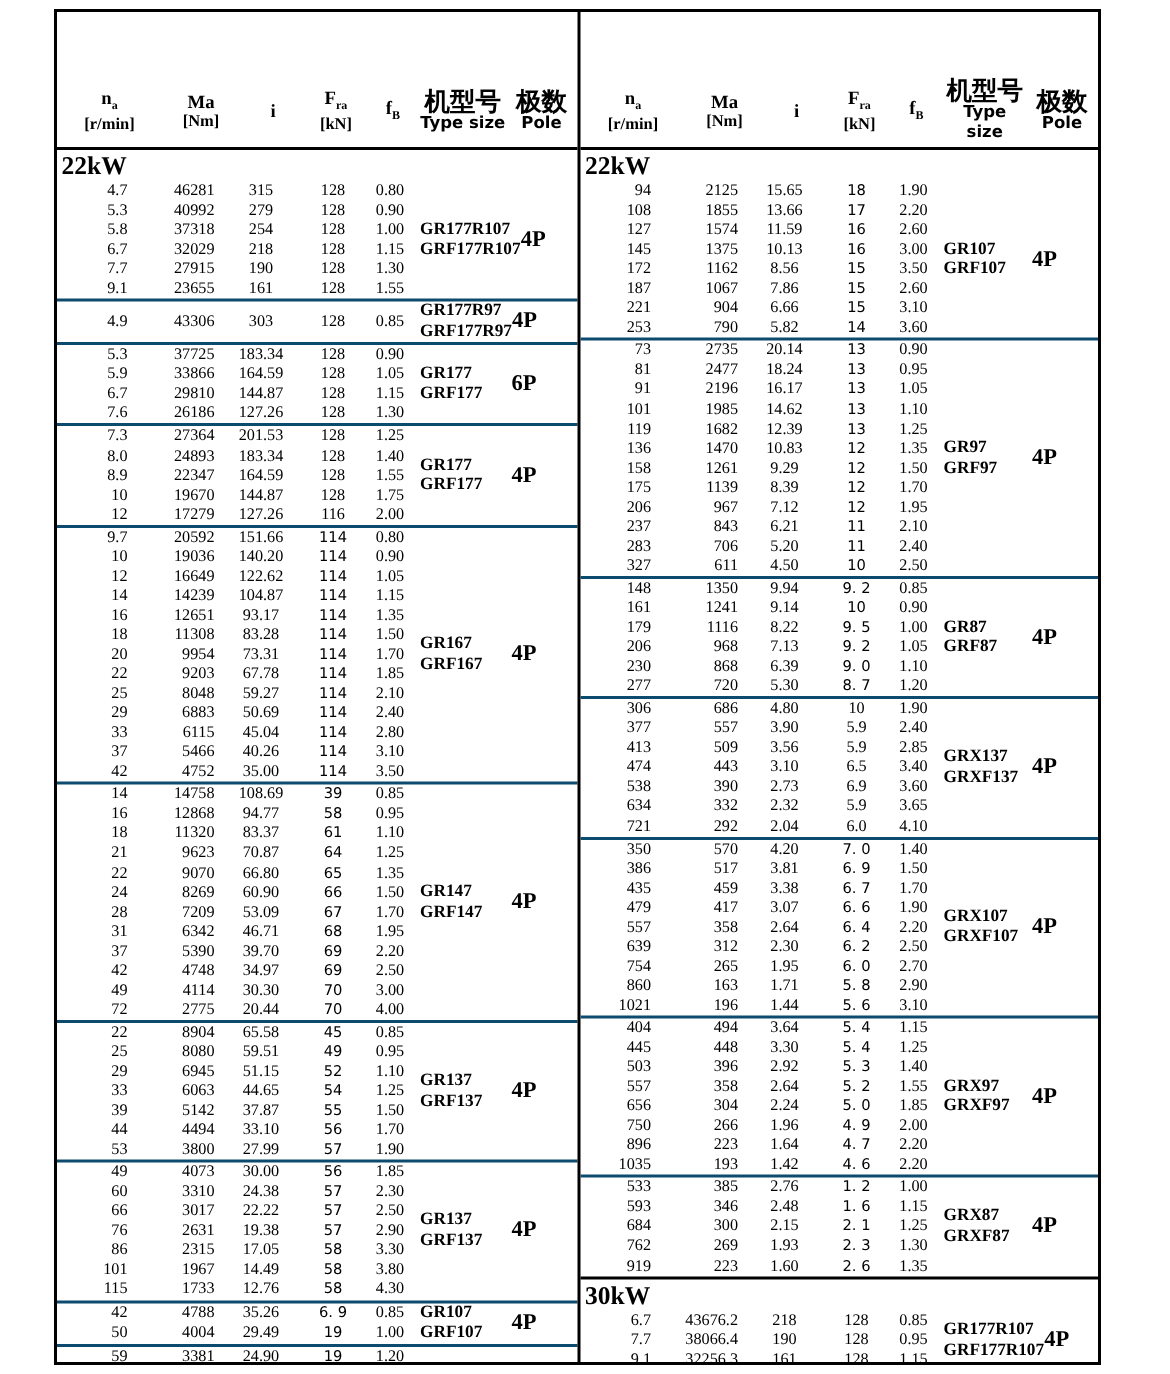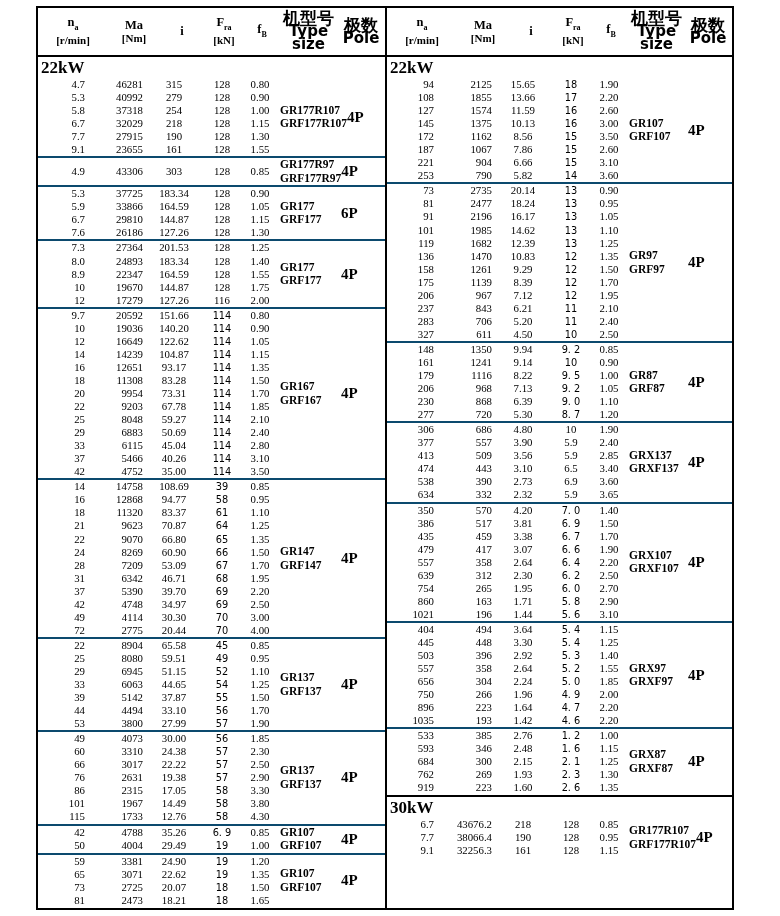--- a/index.html
+++ b/index.html
@@ -13,28 +13,28 @@
     border:2.5px solid #000; box-sizing:border-box;
     display:flex; flex-direction:row; overflow:hidden; background:#fff;
   }
   .half { width:50%; box-sizing:border-box; display:flex; flex-direction:column; }
   .half.right { border-left:2.5px solid #000; }
 
   
   .col-header {
     height:49px; box-sizing:border-box; border-bottom:2.5px solid #000;
     display:grid; grid-template-columns:70px 52px 44px 40px 36px 1fr 48px;
-    align-items:center; text-align:center; flex:0 0 auto;
+    align-items:center; text-align:center; flex:0 0 auto;margin-top:43px;
   }
   .hcell { line-height:13px; }
   .hmain { font-weight:bold; font-size:12.5px; }
   .hmain sub { font-size:8px; }
   .hunit { font-weight:bold; font-size:11px; }
   .hcell.cjk .hmain { font-family:"DejaVu Sans", sans-serif; font-size:17px; }
-  .hcell.cjk .hunit { font-family:"DejaVu Sans", sans-serif; font-size:15px; }
+  .hcell.cjk .hunit { font-family:"DejaVu Sans", sans-serif; font-size:11px; }
 
   .section-title {
     font-weight:bold; font-size:17px; line-height:21px; height:21px;
     padding-left:3px; box-sizing:border-box; flex:0 0 auto;
   }
   .section-title.bordered { border-top:2.5px solid #000; height:23.5px; }
 
   .block { display:flex; flex-direction:row; align-items:center; flex:0 0 auto; }
   .block + .block { border-top:2px solid #0c4a6e; }
 
@@ -888,20 +888,27 @@
             <div class="c-fra">6.9</div>
             <div class="c-fb">3.60</div>
           </div>
           <div class="row">
             <div class="c-na">634</div>
             <div class="c-ma">332</div>
             <div class="c-i">2.32</div>
             <div class="c-fra">5.9</div>
             <div class="c-fb">3.65</div>
           </div>
+          <div class="row">
+            <div class="c-na">721</div>
+            <div class="c-ma">292</div>
+            <div class="c-i">2.04</div>
+            <div class="c-fra">6.0</div>
+            <div class="c-fb">4.10</div>
+          </div>
         </div>
         <div class="type-col">
           <div class="type-line">GRX137</div>
           <div class="type-line">GRXF137</div>
         </div>
         <div class="pole-col">4P</div>
       </div>
       <div class="block">
         <div class="rows">
           <div class="row">

